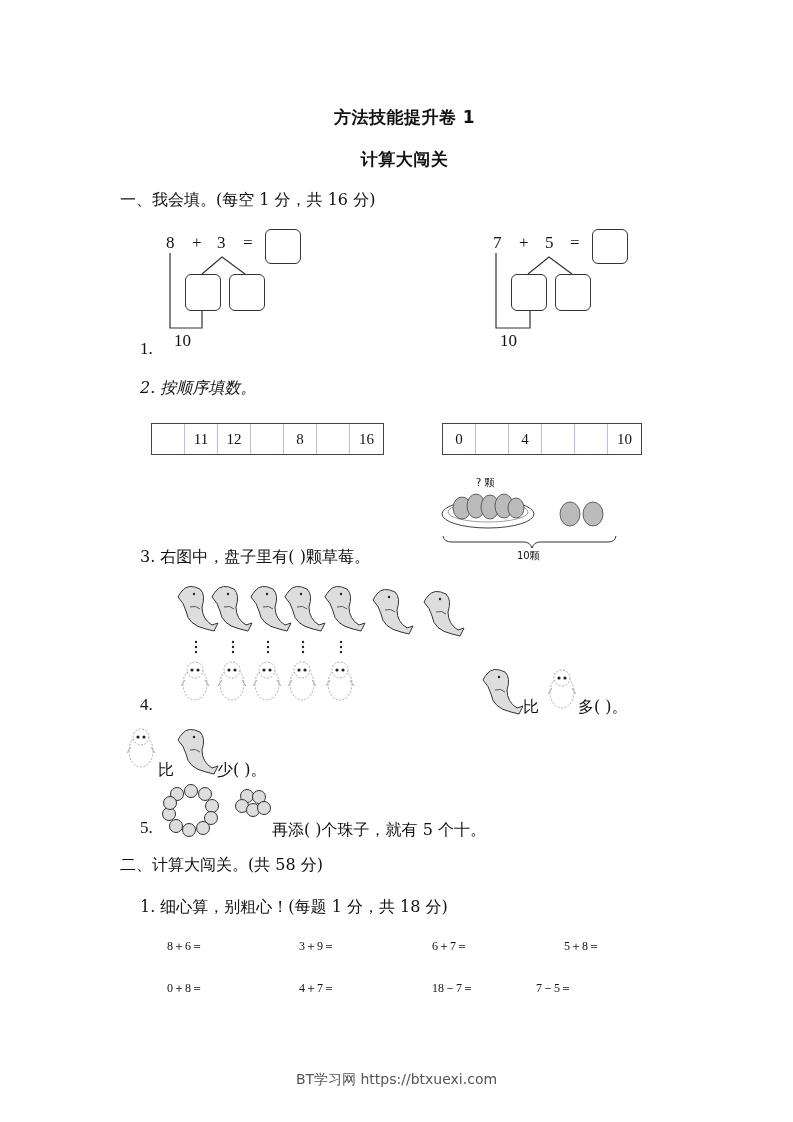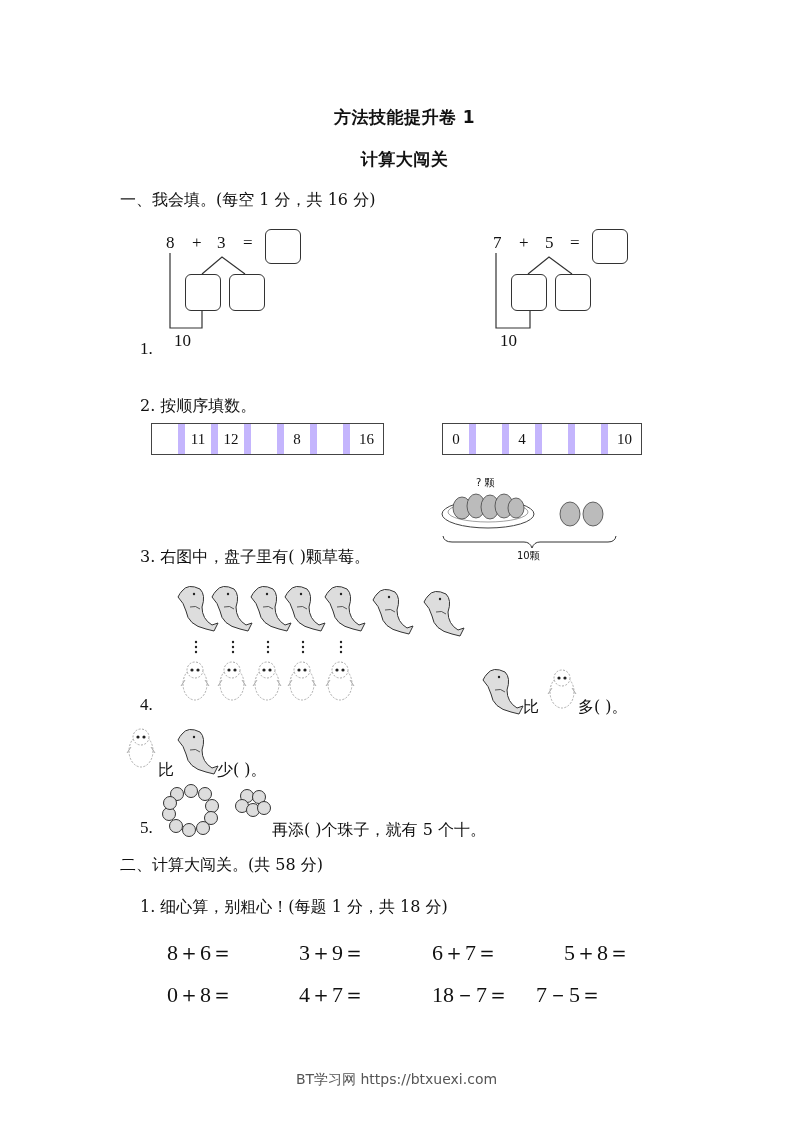--- a/index.html
+++ b/index.html
@@ -5,24 +5,24 @@
     html, body { margin: 0; padding: 0; background: #ffffff; }
     body { width: 793px; height: 1122px; position: relative; overflow: hidden;
       font-family: "DejaVu Serif", "Liberation Serif", serif; color: #111; }
     .abs { position: absolute; }
     .title { left: 8px; width: 793px; text-align: center; font-family: "DejaVu Sans", sans-serif;
       font-weight: bold; font-size: 17px; letter-spacing: 0.5px; }
     .txt { font-size: 16px; white-space: nowrap; }
     .num { font-family: "Liberation Serif", serif; font-size: 17px; }
     .rbox { position: absolute; border: 1.4px solid #333; border-radius: 6px; background: #fff; }
     .seq { position: absolute; display: flex; border: 1.2px solid #444; height: 30px; }
-    .seq .cell { width: 33px; border-right: 7px solid #c4b5fd; display: flex; align-items: center;
+    .seq .cell { width: 33px; border-right: 1px solid #c4b5fd; display: flex; align-items: center;
       justify-content: center; font-family: "Liberation Serif", serif; font-size: 15px; box-sizing: border-box; }
     .seq .cell:last-child { border-right: none; }
-    .calc { font-family: "Liberation Serif", serif; font-size: 22px; white-space: nowrap; }
+    .calc { font-family: "Liberation Serif", serif; font-size: 12px; white-space: nowrap; }
     .footer { left: 0; width: 793px; text-align: center; font-family: "DejaVu Sans", sans-serif;
       font-size: 14px; color: #555; }
     svg { overflow: visible; }
   </style>
 </head>
 <body>
 
 <div class="abs title" style="top:106px;">方法技能提升卷 1</div>
 <div class="abs title" style="top:148px;">计算大闯关</div>
 
@@ -52,21 +52,21 @@
   <div class="rbox" style="left:592px; top:229px; width:34px; height:33px;"></div>
   <svg class="abs" style="left:0; top:0;" width="793" height="400">
     <polyline points="528,274 549,257 572,274" fill="none" stroke="#333" stroke-width="1.2"></polyline>
     <polyline points="496,253 496,328 530,328 530,311" fill="none" stroke="#333" stroke-width="1.2"></polyline>
   </svg>
   <div class="rbox" style="left:511px; top:274px; width:34px; height:35px;"></div>
   <div class="rbox" style="left:555px; top:274px; width:34px; height:35px;"></div>
   <span class="abs num" style="left:500px; top:331px;">10</span>
 </div>
 
-<div class="abs txt" style="left:140px; top:396px;">2. 按顺序填数。</div>
+<div class="abs txt" style="left:140px; top:378px;font-style:italic;">2. 按顺序填数。</div>
 <div class="seq" style="left:151px; top:423px;">
   <div class="cell"></div>
   <div class="cell">11</div>
   <div class="cell">12</div>
   <div class="cell"></div>
   <div class="cell">8</div>
   <div class="cell"></div>
   <div class="cell">16</div>
 </div>
 <div class="seq" style="left:442px; top:423px;">

